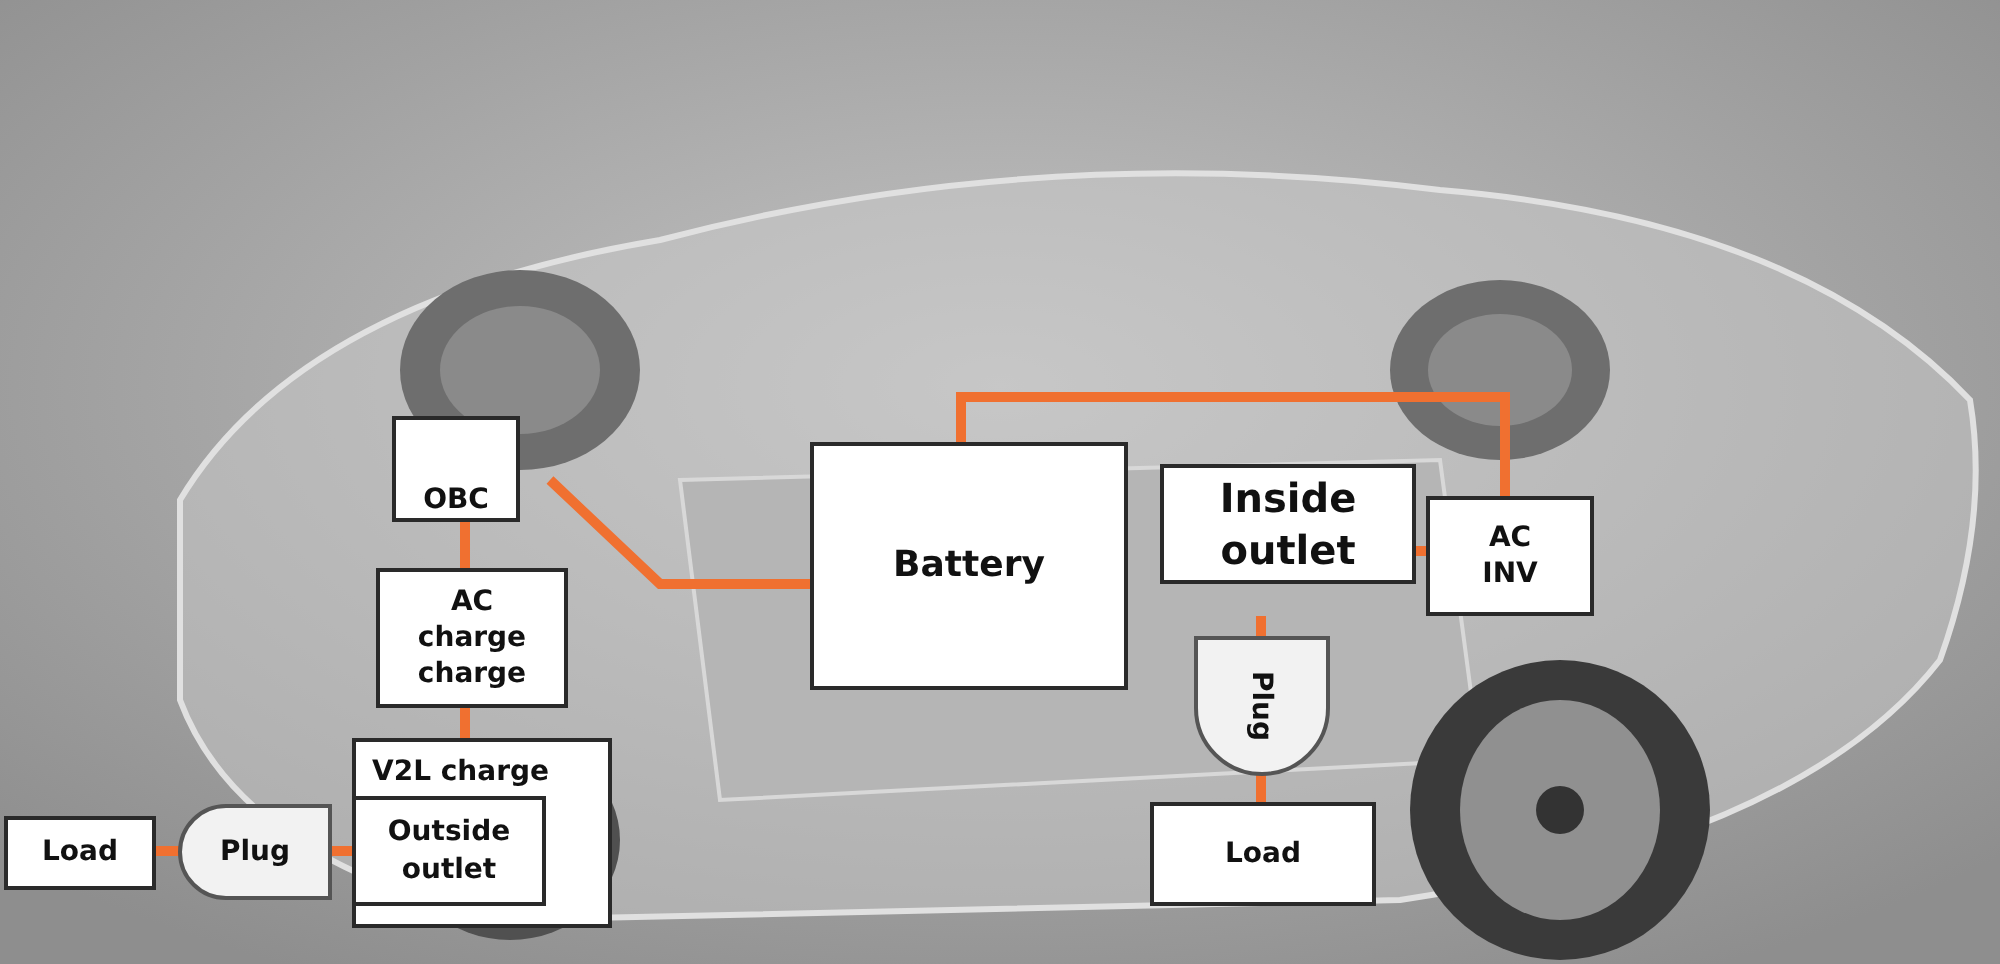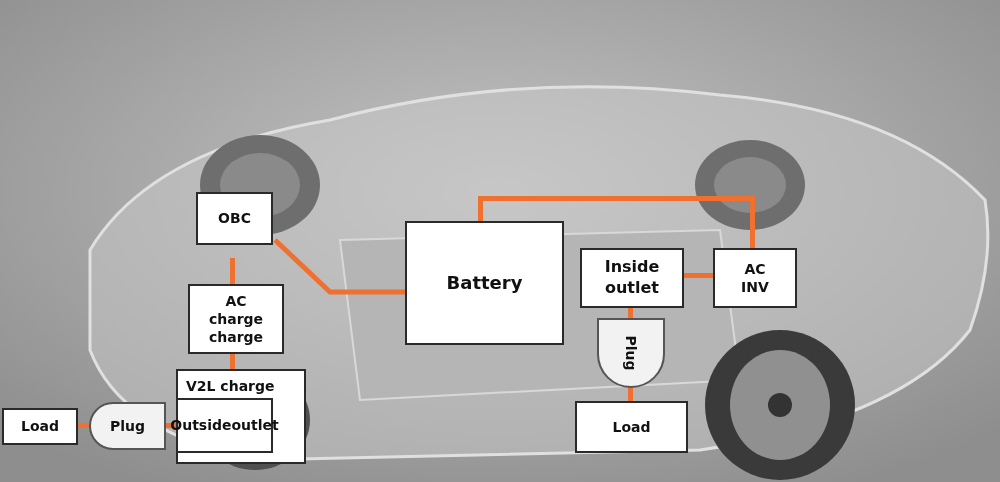--- a/index.html
+++ b/index.html
@@ -37,49 +37,49 @@
 <div class="wire" style="left:230px;top:352px;width:5px;height:18px;"></div>
 <div class="wire" style="left:478px;top:196px;width:5px;height:26px;"></div>
 <div class="wire" style="left:478px;top:196px;width:276px;height:5px;"></div>
 <div class="wire" style="left:750px;top:196px;width:5px;height:52px;"></div>
 <div class="wire" style="left:683px;top:273px;width:30px;height:5px;"></div>
 <div class="wire" style="left:628px;top:308px;width:5px;height:14px;"></div>
 <div class="wire" style="left:628px;top:386px;width:5px;height:16px;"></div>
 <div class="wire" style="left:77px;top:423px;width:14px;height:5px;"></div>
 <div class="wire" style="left:164px;top:423px;width:14px;height:5px;"></div>
 
-<div class="box" style="left:196px;top:192px;width:77px;height:53px;font-size:14px;">
+<div class="box" style="left:196px;top:208px;width:64px;height:53px;font-size:14px;align-items:flex-end;">
   <span>OBC</span>
 </div>
 
 <div class="box" style="left:188px;top:284px;width:96px;height:70px;font-size:14px;flex-direction:column;">
   <span>AC</span>
   <span>charge</span>
   <span>charge</span>
 </div>
 
 <div class="box" style="left:405px;top:221px;width:159px;height:124px;font-size:18px;">
   <span>Battery</span>
 </div>
 
-<div class="box" style="left:580px;top:248px;width:104px;height:60px;font-size:16px;flex-direction:column;">
+<div class="box" style="left:580px;top:232px;width:128px;height:60px;font-size:20px;flex-direction:column;">
   <span>Inside</span>
   <span>outlet</span>
 </div>
 
 <div class="box" style="left:713px;top:248px;width:84px;height:60px;font-size:14px;flex-direction:column;">
   <span>AC</span>
   <span>INV</span>
 </div>
 
 <div class="box" style="left:176px;top:369px;width:130px;height:95px;font-size:14px;align-items:flex-start;justify-content:flex-start;padding:6px 0 0 8px;">
   <span>V2L charge</span>
 </div>
 
-<div class="box" style="left:176px;top:398px;width:97px;height:55px;font-size:14px;">
+<div class="box" style="left:176px;top:398px;width:97px;height:55px;font-size:14px;flex-direction:column;">
   <span>Outside</span>
   <span>outlet</span>
 </div>
 
 <div class="plug" style="left:89px;top:402px;width:77px;height:48px;border-radius:40px 0 0 40px;font-size:14px;">
   <span>Plug</span>
 </div>
 
 <div class="box" style="left:2px;top:408px;width:76px;height:37px;font-size:14px;">
   <span>Load</span>

